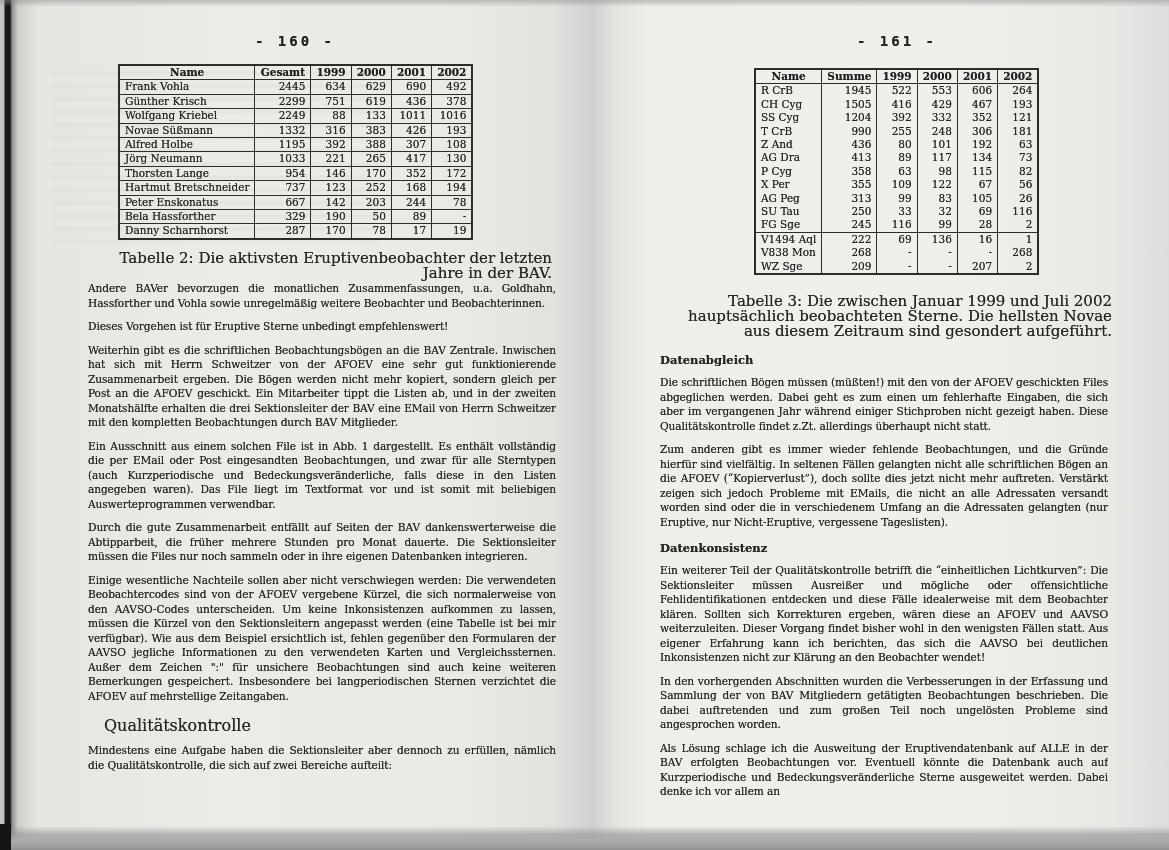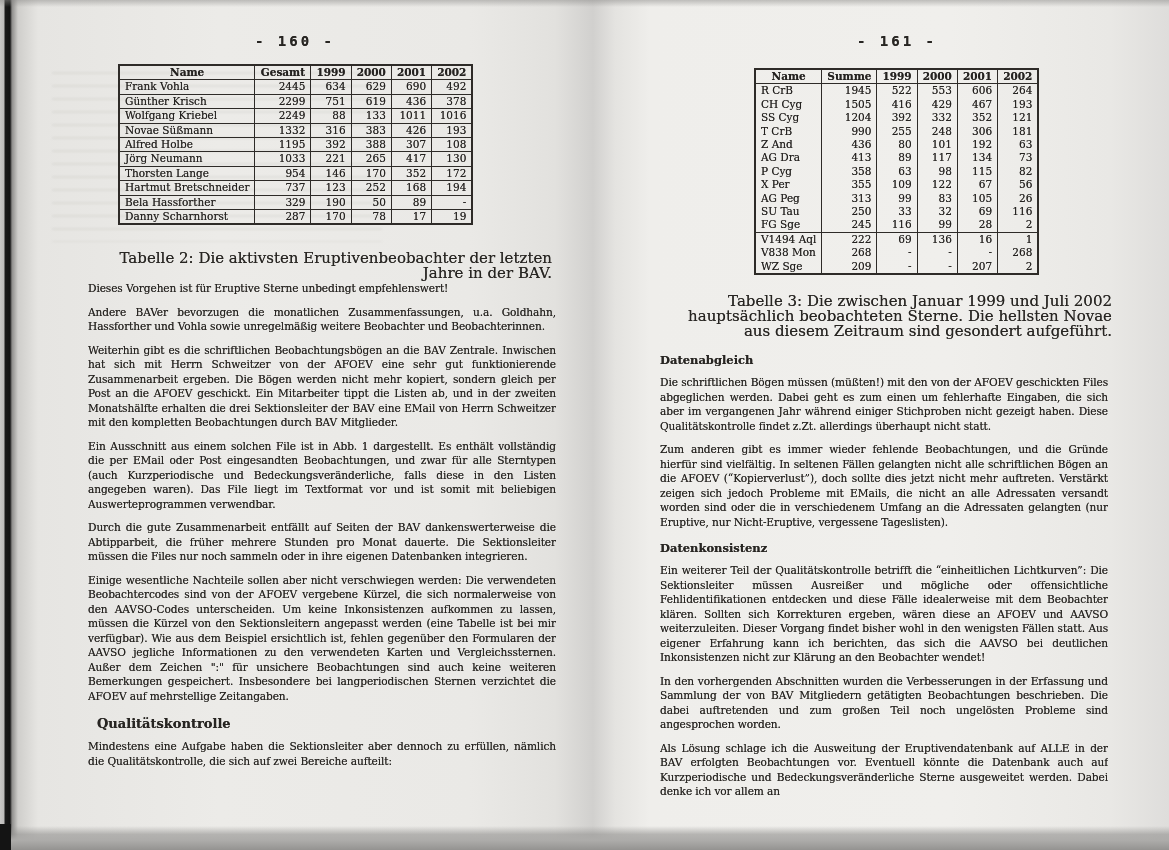--- a/index.html
+++ b/index.html
@@ -21,21 +21,21 @@
     background:repeating-linear-gradient(180deg,rgba(105,102,98,0.08) 0 2px,rgba(0,0,0,0) 2px 13px);
     filter:blur(1.2px);}
   .page-num{position:absolute;top:33px;width:140px;text-align:center;
     font-family:"DejaVu Sans Mono","Liberation Mono",monospace;
     font-size:14px;font-weight:bold;letter-spacing:3px;color:#232323;}
   #page-num-left{left:225px;}
   #page-num-right{left:827px;}
   .txt{color:#272522;text-shadow:0 0 0.4px rgba(45,42,38,0.75);}
   .body-par{font-size:10.6px;line-height:14.5px;text-align:justify;margin:0 0 9px 0;letter-spacing:-0.1px;}
   .caption{font-size:15px;line-height:15px;text-align:right;}
-  .h-mid{font-size:13px;font-weight:bold;margin:13px 0 8px 9px;}
+  .h-mid{font-size:16px;font-weight:normal;margin:13px 0 8px 16px;}
   .h-sub{font-size:11.5px;font-weight:bold;margin:12px 0 8px 0;}
   .h-big{font-size:15px;font-weight:bold;margin:13px 0 8px 0;letter-spacing:0.2px;}
   .doc-table{border-collapse:collapse;table-layout:fixed;color:#242220;
     text-shadow:0 0 0.4px rgba(45,42,38,0.7);}
   .doc-table th,.doc-table td{font-size:10.5px;line-height:11.4px;padding:1px 5px;overflow:hidden;white-space:nowrap;}
   .doc-table th{font-weight:bold;text-align:center;}
   .c-name{text-align:left;}
   .c-num{text-align:right;}
   th.c-num{text-align:center;}
   #table2{border:2px solid #2e2b28;}
@@ -139,20 +139,28 @@
           </tr>
           <tr>
             <td class="c-name">Hartmut Bretschneider</td>
             <td class="c-num">737</td>
             <td class="c-num">123</td>
             <td class="c-num">252</td>
             <td class="c-num">168</td>
             <td class="c-num">194</td>
           </tr>
           <tr>
+            <td class="c-name">Peter Enskonatus</td>
+            <td class="c-num">667</td>
+            <td class="c-num">142</td>
+            <td class="c-num">203</td>
+            <td class="c-num">244</td>
+            <td class="c-num">78</td>
+          </tr>
+          <tr>
             <td class="c-name">Bela Hassforther</td>
             <td class="c-num">329</td>
             <td class="c-num">190</td>
             <td class="c-num">50</td>
             <td class="c-num">89</td>
             <td class="c-num">-</td>
           </tr>
           <tr>
             <td class="c-name">Danny Scharnhorst</td>
             <td class="c-num">287</td>
@@ -161,22 +169,22 @@
             <td class="c-num">17</td>
             <td class="c-num">19</td>
           </tr>
         </tbody>
     </table>
   </div>
 
   <div id="left-caption" class="caption txt">Tabelle 2: Die aktivsten Eruptivenbeobachter der letzten Jahre in der BAV.</div>
 
   <div id="left-body" class="txt">
+    <p class="body-par">Andere BAVer bevorzugen die monatlichen Zusammenfassungen, u.a. Goldhahn, Hassforther und Vohla sowie unregelmäßig weitere Beobachter und Beobachterinnen.</p>
     <p class="body-par">Dieses Vorgehen ist für Eruptive Sterne unbedingt empfehlenswert!</p>
-    <p class="body-par">Andere BAVer bevorzugen die monatlichen Zusammenfassungen, u.a. Goldhahn, Hassforther und Vohla sowie unregelmäßig weitere Beobachter und Beobachterinnen.</p>
     <p class="body-par">Weiterhin gibt es die schriftlichen Beobachtungsbögen an die BAV Zentrale. Inwischen hat sich mit Herrn Schweitzer von der AFOEV eine sehr gut funktionierende Zusammenarbeit ergeben. Die Bögen werden nicht mehr kopiert, sondern gleich per Post an die AFOEV geschickt. Ein Mitarbeiter tippt die Listen ab, und in der zweiten Monatshälfte erhalten die drei Sektionsleiter der BAV eine EMail von Herrn Schweitzer mit den kompletten Beobachtungen durch BAV Mitglieder.</p>
     <p class="body-par">Ein Ausschnitt aus einem solchen File ist in Abb. 1 dargestellt. Es enthält vollständig die per EMail oder Post eingesandten Beobachtungen, und zwar für alle Sterntypen (auch Kurzperiodische und Bedeckungsveränderliche, falls diese in den Listen angegeben waren). Das File liegt im Textformat vor und ist somit mit beliebigen Auswerteprogrammen verwendbar.</p>
     <p class="body-par">Durch die gute Zusammenarbeit entfällt auf Seiten der BAV dankenswerterweise die Abtipparbeit, die früher mehrere Stunden pro Monat dauerte. Die Sektionsleiter müssen die Files nur noch sammeln oder in ihre eigenen Datenbanken integrieren.</p>
     <p class="body-par">Einige wesentliche Nachteile sollen aber nicht verschwiegen werden: Die verwendeten Beobachtercodes sind von der AFOEV vergebene Kürzel, die sich normalerweise von den AAVSO-Codes unterscheiden. Um keine Inkonsistenzen aufkommen zu lassen, müssen die Kürzel von den Sektionsleitern angepasst werden (eine Tabelle ist bei mir verfügbar). Wie aus dem Beispiel ersichtlich ist, fehlen gegenüber den Formularen der AAVSO jegliche Informationen zu den verwendeten Karten und Vergleichssternen. Außer dem Zeichen ":" für unsichere Beobachtungen sind auch keine weiteren Bemerkungen gespeichert. Insbesondere bei langperiodischen Sternen verzichtet die AFOEV auf mehrstellige Zeitangaben.</p>
     <div class="h-mid">Qualitätskontrolle</div>
     <p class="body-par">Mindestens eine Aufgabe haben die Sektionsleiter aber dennoch zu erfüllen, nämlich die Qualitätskontrolle, die sich auf zwei Bereiche aufteilt:</p>
   </div>
 
   <div class="page-num txt" id="page-num-right">- 161 -</div>
 

